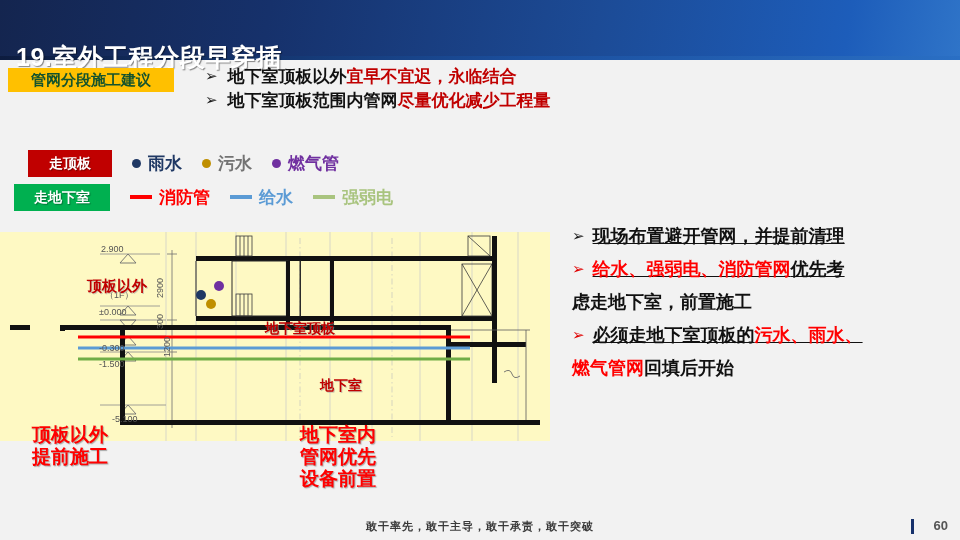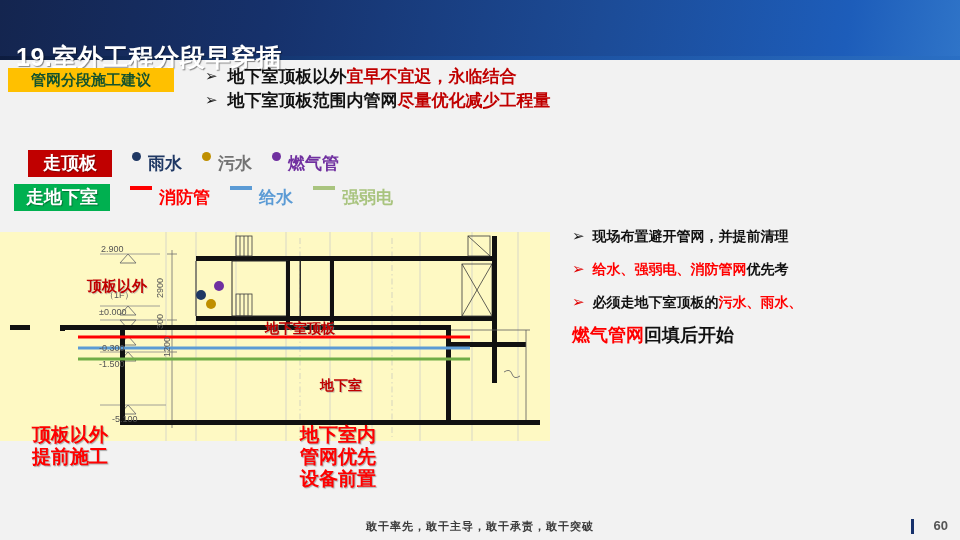--- a/index.html
+++ b/index.html
@@ -38,27 +38,27 @@
   .bullets{position:absolute;left:205px;top:64px;width:740px;}
   .bline{display:flex;align-items:center;height:24px;white-space:nowrap;}
   .arrow{color:#1a1a1a;font-size:15px;font-weight:bold;margin-right:10px;}
   .btxt{font-size:17px;font-weight:bold;color:#111111;}
   .btxt .r{color:#c00000;}
 
   
   .legend{position:absolute;left:0;top:146px;width:560px;}
   .lrow{display:flex;align-items:center;height:34px;}
   .badge{
-    color:#ffffff;font-size:18px;font-weight:bold;
+    color:#ffffff;font-size:14px;font-weight:bold;
     text-align:center;line-height:27px;height:27px;
     text-shadow:1px 1px 1px rgba(0,0,0,.35);
   }
   .badge-red{background:#c00000;width:84px;margin-left:28px;}
   .badge-green{background:#00b050;width:96px;margin-left:14px;}
-  .litem{display:flex;align-items:flex-start;margin-left:20px;white-space:nowrap;}
+  .litem{display:flex;align-items:center;margin-left:20px;white-space:nowrap;}
   .dot{width:9px;height:9px;border-radius:50%;margin-right:7px;display:inline-block;}
   .dash{width:22px;height:4px;margin-right:7px;display:inline-block;}
   .lbl{font-size:17px;font-weight:bold;}
 
   
   .drawpanel{
     position:absolute;left:0;top:232px;width:550px;height:209px;
     background:#fef9c3;overflow:hidden;
   }
   .dsvg{position:absolute;left:0;top:0;}
@@ -69,21 +69,21 @@
   .ann{position:absolute;color:#ff0000;font-weight:bold;font-size:19px;
        line-height:22px;white-space:nowrap;
        text-shadow:1px 1px 1px rgba(120,120,120,.6);}
 
   
   .rightbox{position:absolute;left:572px;top:222px;width:386px;}
   .rline{display:flex;align-items:flex-start;margin-bottom:5px;}
   .rarrow{font-size:15px;font-weight:bold;margin-right:8px;line-height:28px;}
   .rarrow.k{color:#1a1a1a;}
   .rarrow.r{color:#e00000;}
-  .rtxt{font-size:14px;font-weight:bold;color:#111111;line-height:28px;white-space:nowrap;}
+  .rtxt{font-size:18px;font-weight:bold;color:#111111;line-height:28px;white-space:nowrap;text-decoration:underline;}
   .rtxt .r{color:#ff0000;}
   .rcont{font-size:18px;font-weight:bold;color:#111111;line-height:28px;
          white-space:nowrap;margin-bottom:5px;}
   .rcont .r{color:#ff0000;}
 
   
   .footer-text{
     position:absolute;left:0;top:519px;width:960px;text-align:center;
     font-size:11px;color:#3a3a3a;font-weight:bold;letter-spacing:1px;
   }
@@ -299,20 +299,21 @@
 
   <div class="rightbox">
     <div class="rline">
       <span class="rarrow k">➢</span>
       <span class="rtxt">现场布置避开管网，并提前清理</span>
     </div>
     <div class="rline">
       <span class="rarrow r">➢</span>
       <span class="rtxt"><span class="r">给水、强弱电、消防管网</span><span>优先考</span></span>
     </div>
+    <div class="rcont">虑走地下室，前置施工</div>
     <div class="rline">
       <span class="rarrow r">➢</span>
       <span class="rtxt"><span>必须走地下室顶板的</span><span class="r">污水、雨水、</span></span>
     </div>
     <div class="rcont"><span class="r">燃气管网</span><span>回填后开始</span></div>
   </div>
 
   <div class="footer-text">敢干率先，敢干主导，敢干承责，敢干突破</div>
   <div class="pagebar"></div>
   <div class="pagenum">60</div>

